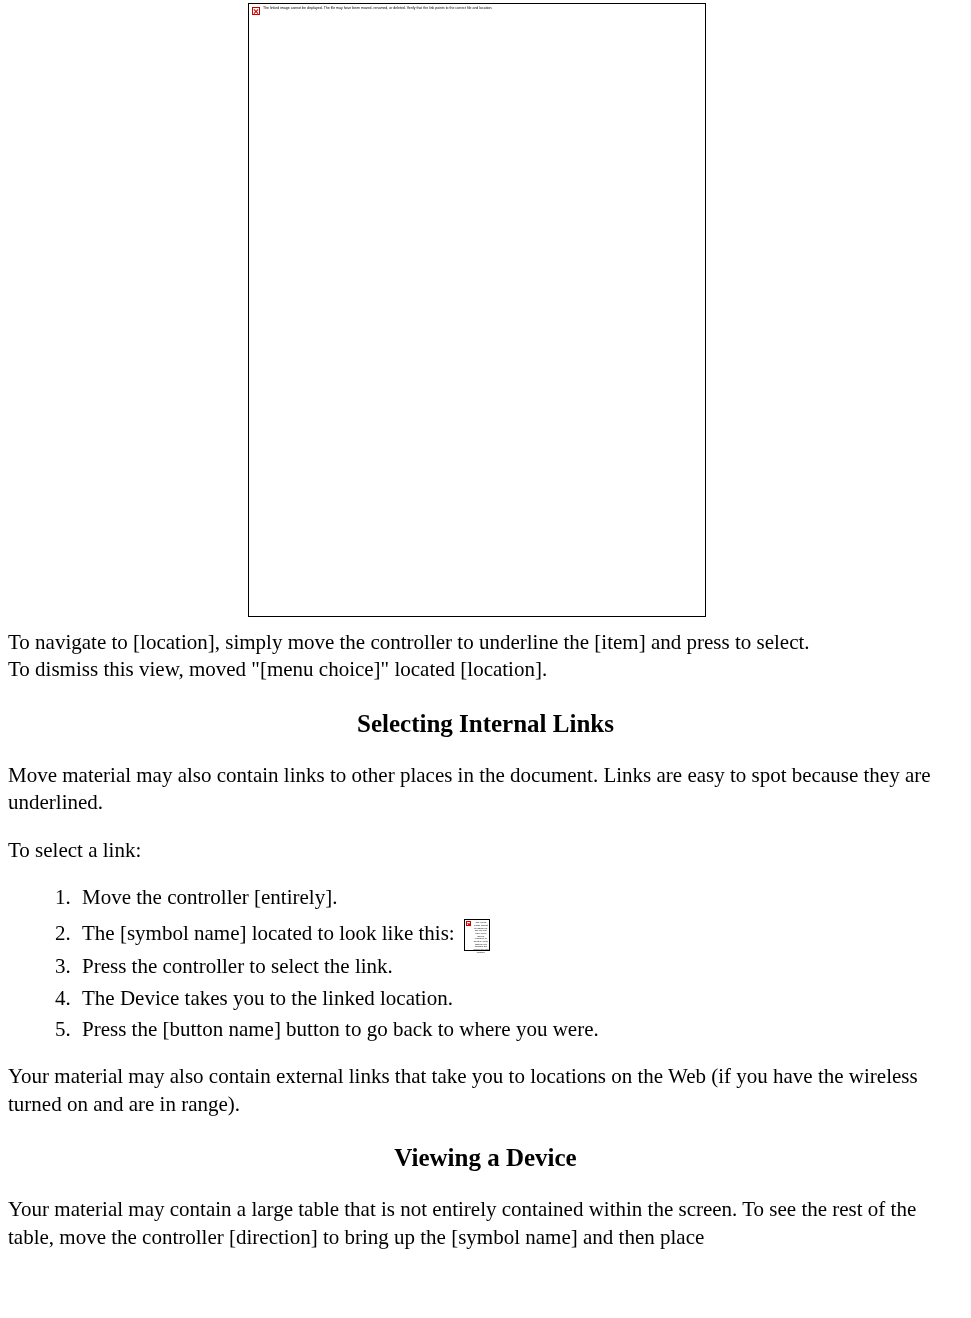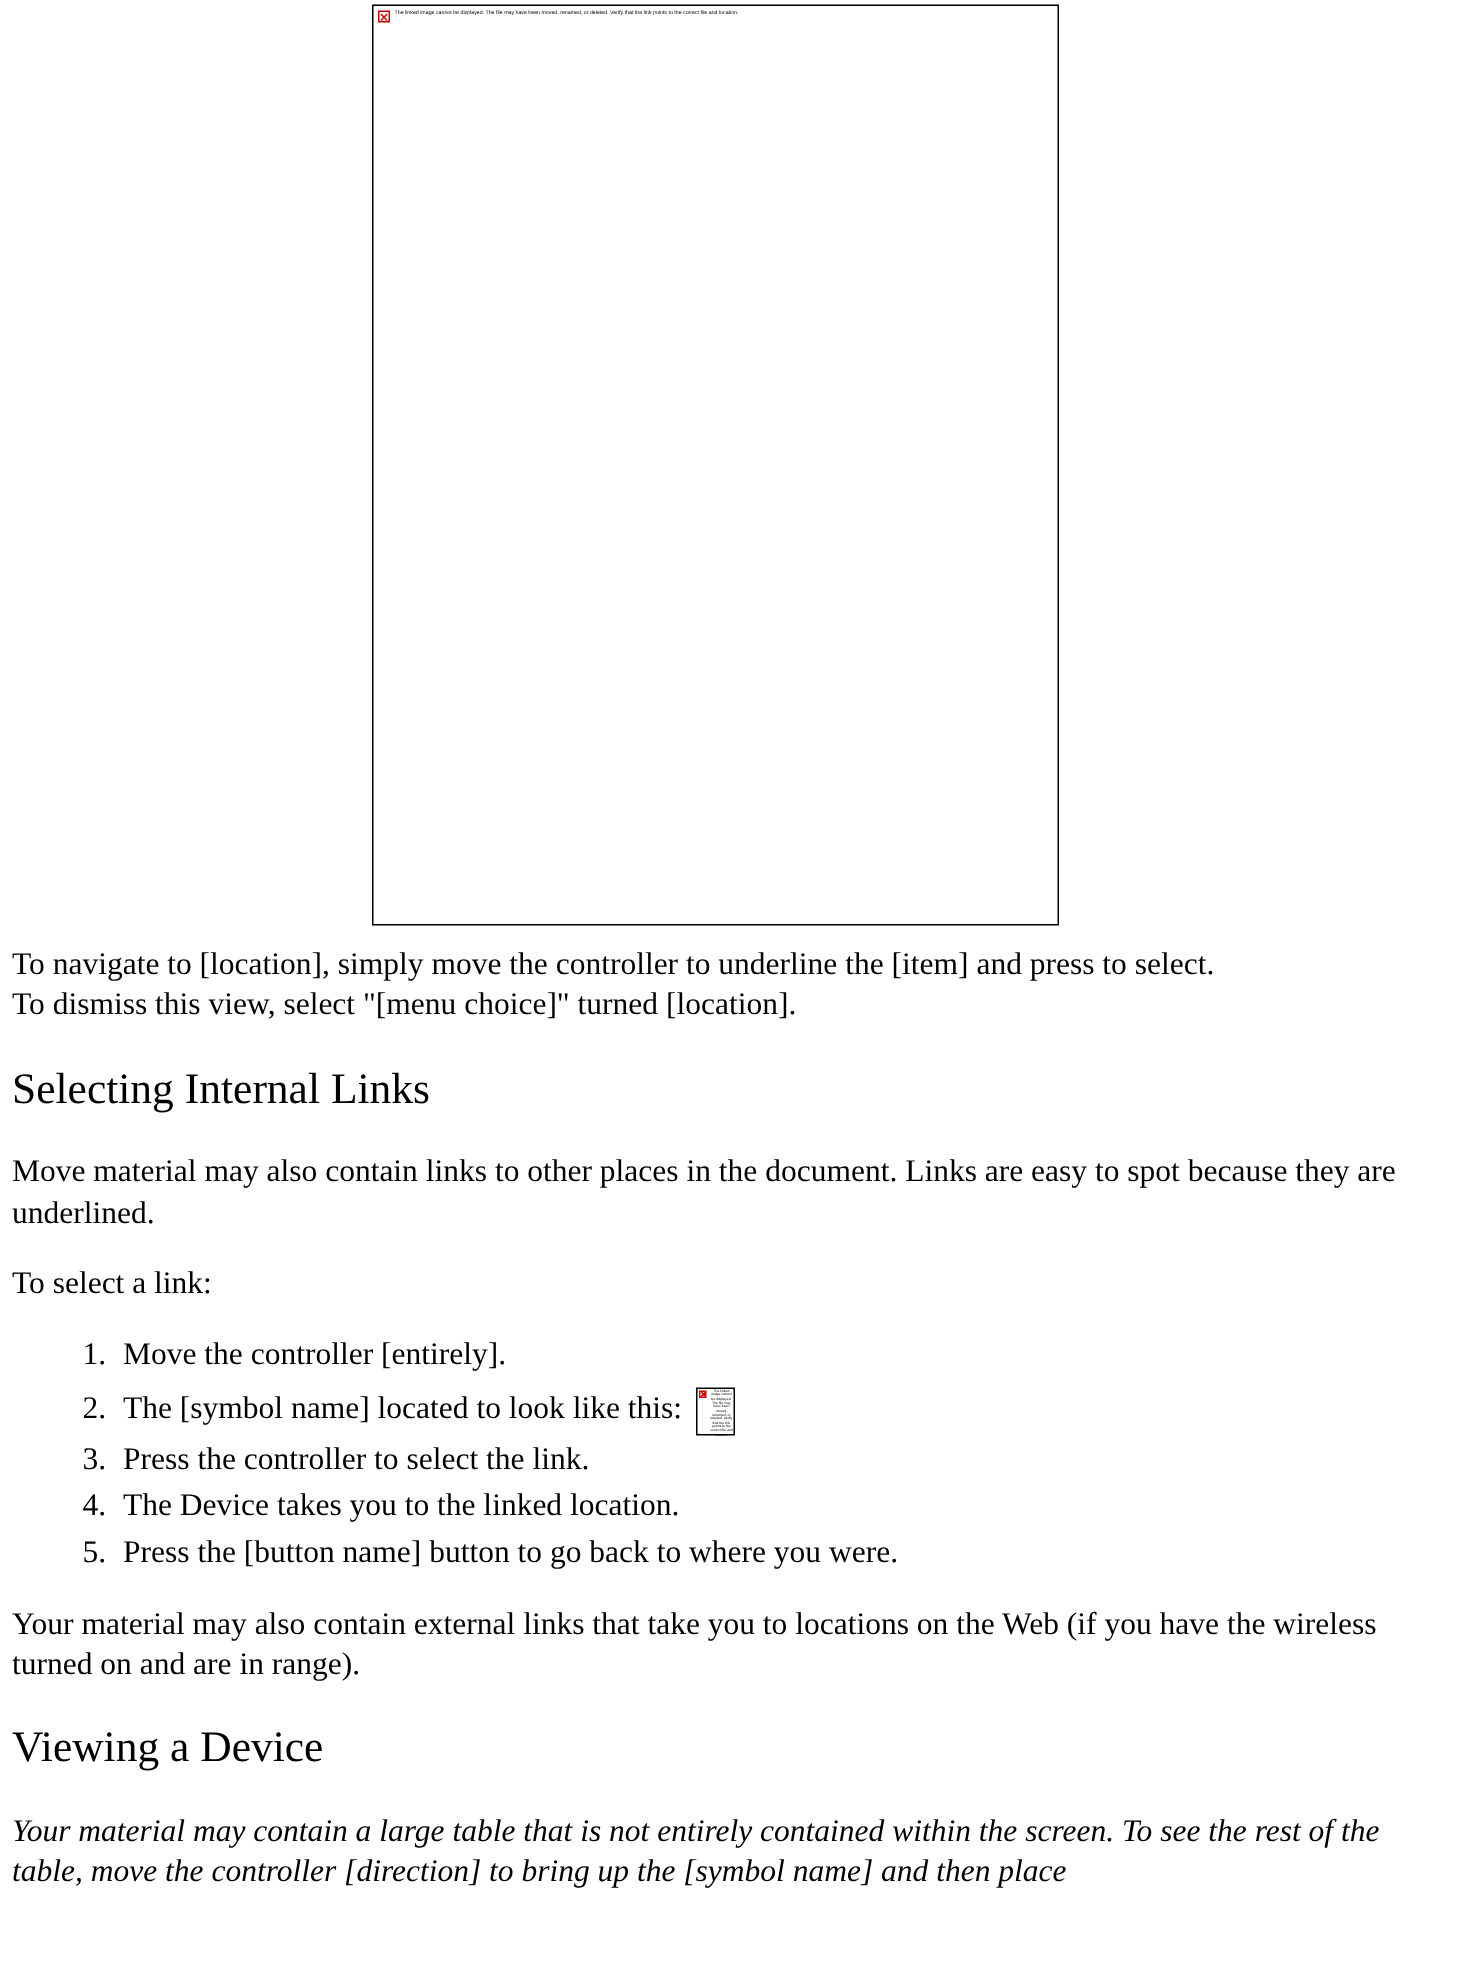--- a/index.html
+++ b/index.html
@@ -93,23 +93,24 @@
       line-height: 1.15;
       color: #000;
       width: 16px;
       word-wrap: break-word;
       text-align: center;
     }
     p {
       margin: 12px 0 20px 0;
     }
     h3 {
-      font-size: 29px;
-      font-weight: normal;
+      font-size: 25px;
+      font-weight: bold;
       margin: 24px 0 22px 0;
+      text-align: center;
     }
     ol {
       margin: 0 0 20px 40px;
       padding-left: 28px;
     }
     ol li {
       margin-bottom: 4px;
       padding-left: 6px;
     }
     ol li.with-image {
@@ -120,21 +121,21 @@
 </head>
 <body>
 
 <div class="broken-image-large">
   <span class="icon-box"></span>
   <span class="alt-text">The linked image cannot be displayed. The file may have been moved, renamed, or deleted. Verify that the link points to the correct file and location.</span>
 </div>
 
 <p>
   <span class="tight">To navigate to [location], simply move the controller to underline the [item] and press to select.</span><br>
-  <span>To dismiss this view, select "[menu choice]" turned [location].</span>
+  <span>To dismiss this view, moved "[menu choice]" located [location].</span>
 </p>
 
 <h3>Selecting Internal Links</h3>
 
 <p>Move material may also contain links to other places in the document. Links are easy to spot because they are underlined.</p>
 
 <p>To select a link:</p>
 
 <ol>
   <li>Move the controller [entirely].</li>
@@ -147,13 +148,13 @@
   </li>
   <li>Press the controller to select the link.</li>
   <li>The Device takes you to the linked location.</li>
   <li>Press the [button name] button to go back to where you were.</li>
 </ol>
 
 <p>Your material may also contain external links that take you to locations on the Web (if you have the wireless turned on and are in range).</p>
 
 <h3>Viewing a Device</h3>
 
-<p style="margin-bottom:0;font-style:italic;">Your material may contain a large table that is not entirely contained within the screen. To see the rest of the table, move the controller [direction] to bring up the [symbol name] and then place</p>
+<p style="margin-bottom:0;">Your material may contain a large table that is not entirely contained within the screen. To see the rest of the table, move the controller [direction] to bring up the [symbol name] and then place</p>
 
 </body></html>

